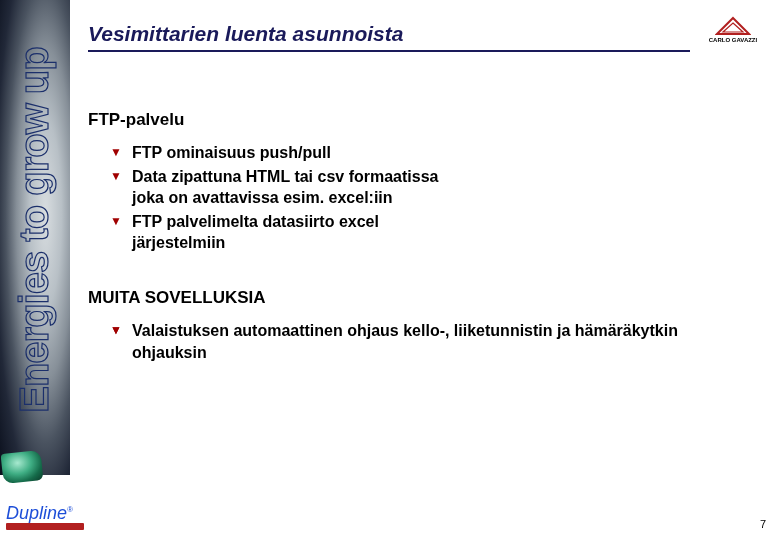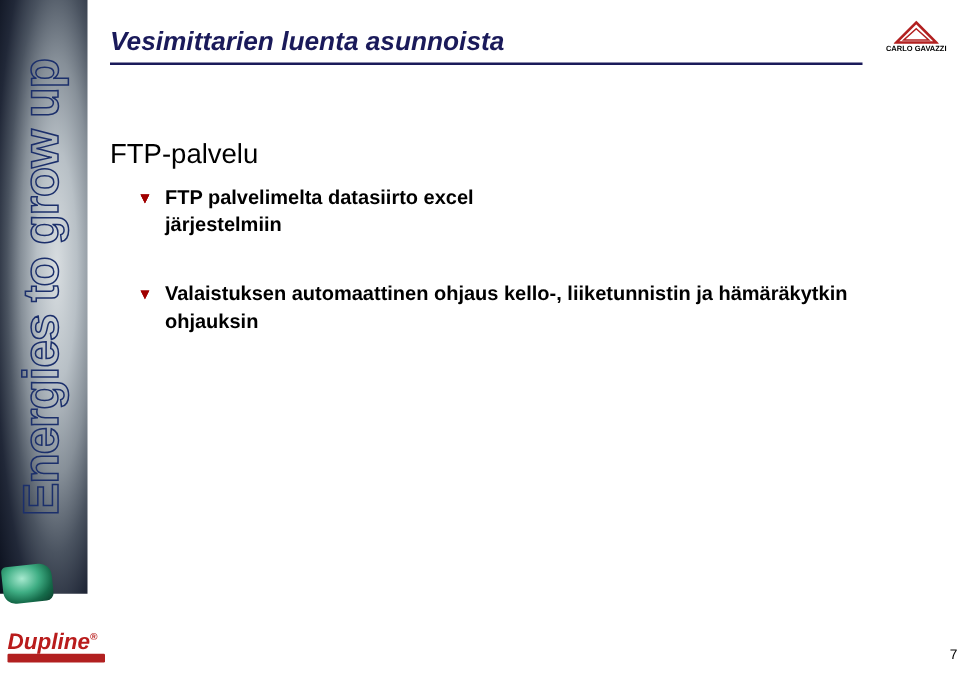--- a/index.html
+++ b/index.html
@@ -66,22 +66,22 @@
     margin-top: 1px;
     white-space: nowrap;
   }
   .content {
     position: absolute;
     left: 88px;
     top: 110px;
     right: 30px;
   }
   .section-h {
-    font-size: 22px;
-    font-weight: 400;
+    font-size: 17px;
+    font-weight: 700;
     color: #000;
     margin-bottom: 12px;
   }
   .list {
     list-style: none;
     margin-left: 22px;
     margin-bottom: 34px;
   }
   .list li {
     position: relative;
@@ -104,23 +104,23 @@
   .section-h.caps { margin-top: 20px; }
   .logo-bl {
     position: absolute;
     left: 6px;
     bottom: 10px;
     width: 78px;
   }
   .logo-bl .dupline {
     font-family: "Arial Black", Arial, sans-serif;
     font-size: 18px;
-    font-weight: 700;
+    font-weight: 400;
     font-style: italic;
-    color: #b91c1c;
+    color: #1d4ed8;
     line-height: 1;
   }
   .logo-bl .reg {
     font-size: 8px;
     vertical-align: super;
   }
   .logo-bl .bar {
     height: 7px;
     background: #b22020;
     margin-top: 1px;
@@ -162,25 +162,26 @@
     <polygon points="18,2 34,18 2,18" fill="none" stroke="#b22020" stroke-width="2"></polygon>
     <polygon points="18,7 28,16 8,16" fill="none" stroke="#b22020" stroke-width="1.2"></polygon>
   </svg>
   <div class="brandtext">CARLO GAVAZZI</div>
 </div>
 
 <div class="content">
 
   <div class="section-h">FTP-palvelu</div>
   <ul class="list">
-    <li><span class="marker">▼</span></li>
-    <li><span class="marker">▼</span></li>
+    <li><span class="marker">▼</span><span>FTP ominaisuus push/pull</span></li>
+    <li><span class="marker">▼</span><span>Data zipattuna HTML tai csv formaatissa joka on avattavissa esim. excel:iin</span></li>
     <li><span class="marker">▼</span><span>FTP palvelimelta datasiirto excel järjestelmiin</span></li>
   </ul>
 
+  <div class="section-h caps">MUITA SOVELLUKSIA</div>
   <ul class="list wide">
     <li><span class="marker">▼</span></li>
     <li><span class="marker">▼</span><span>Valaistuksen automaattinen ohjaus kello-, liiketunnistin ja hämäräkytkin ohjauksin</span></li>
   </ul>
 
 </div>
 
 <div class="logo-bl">
   <div class="dupline"><span>Dupline</span><span class="reg">®</span></div>
   <div class="bar"></div>

